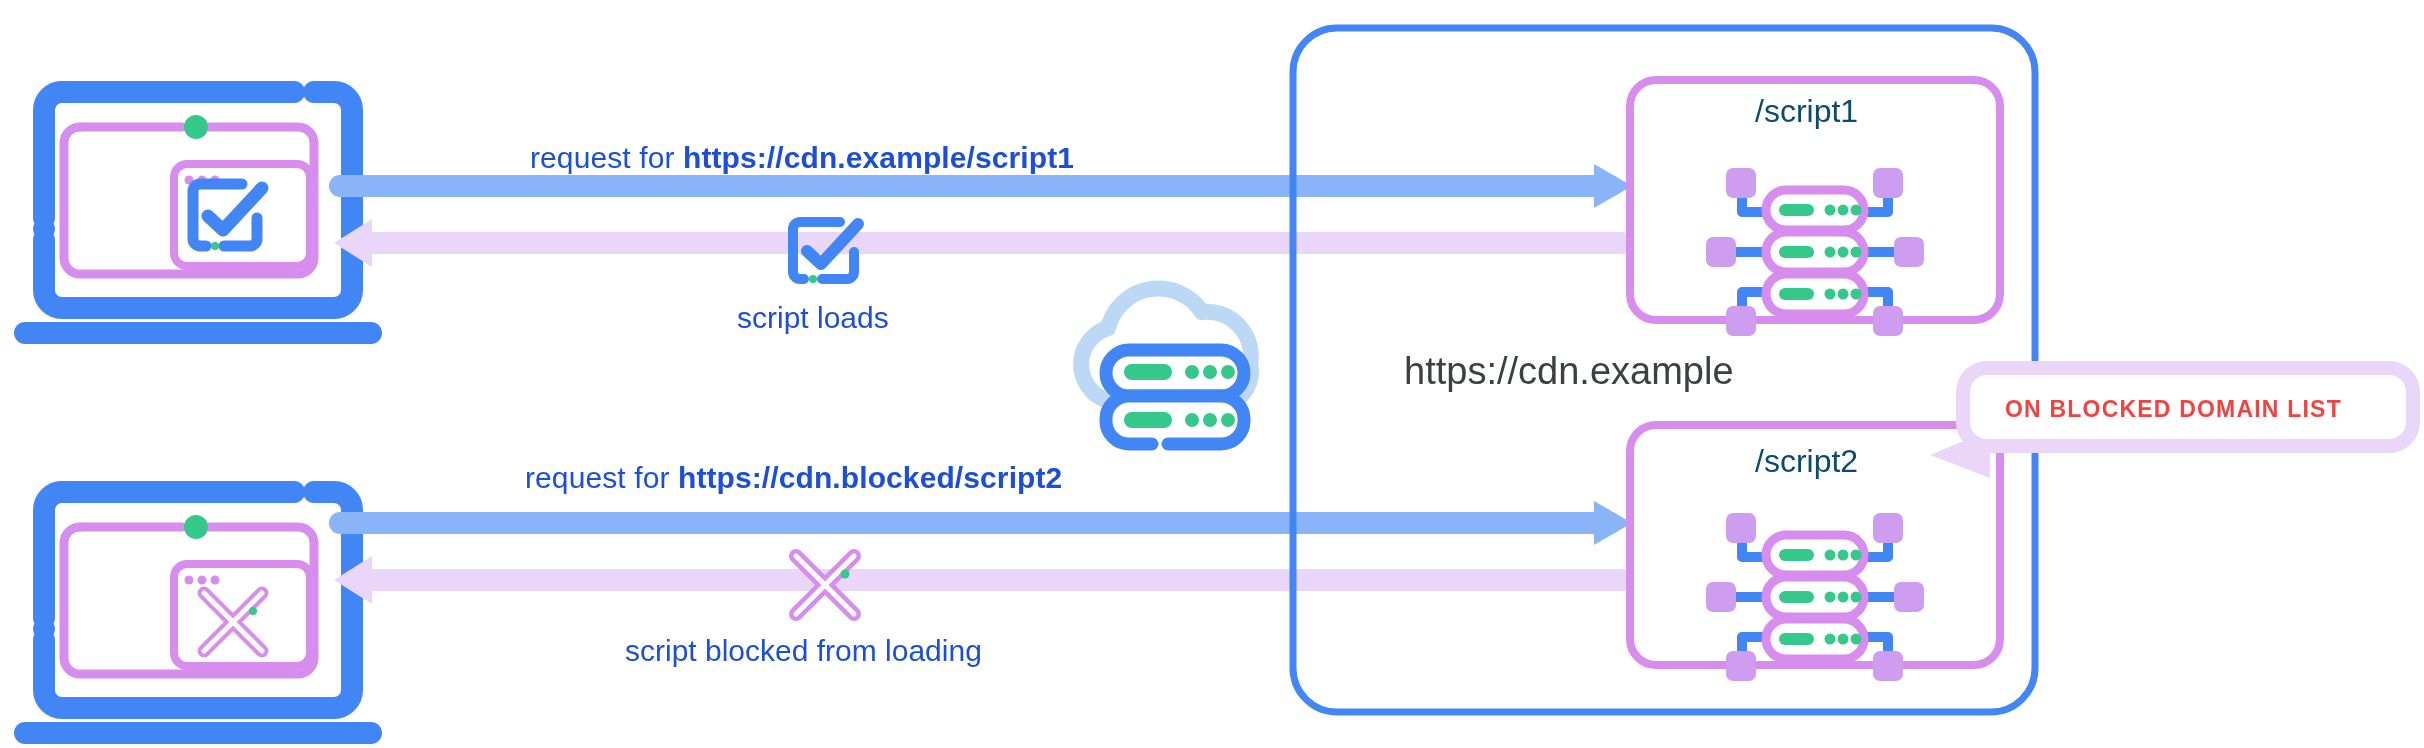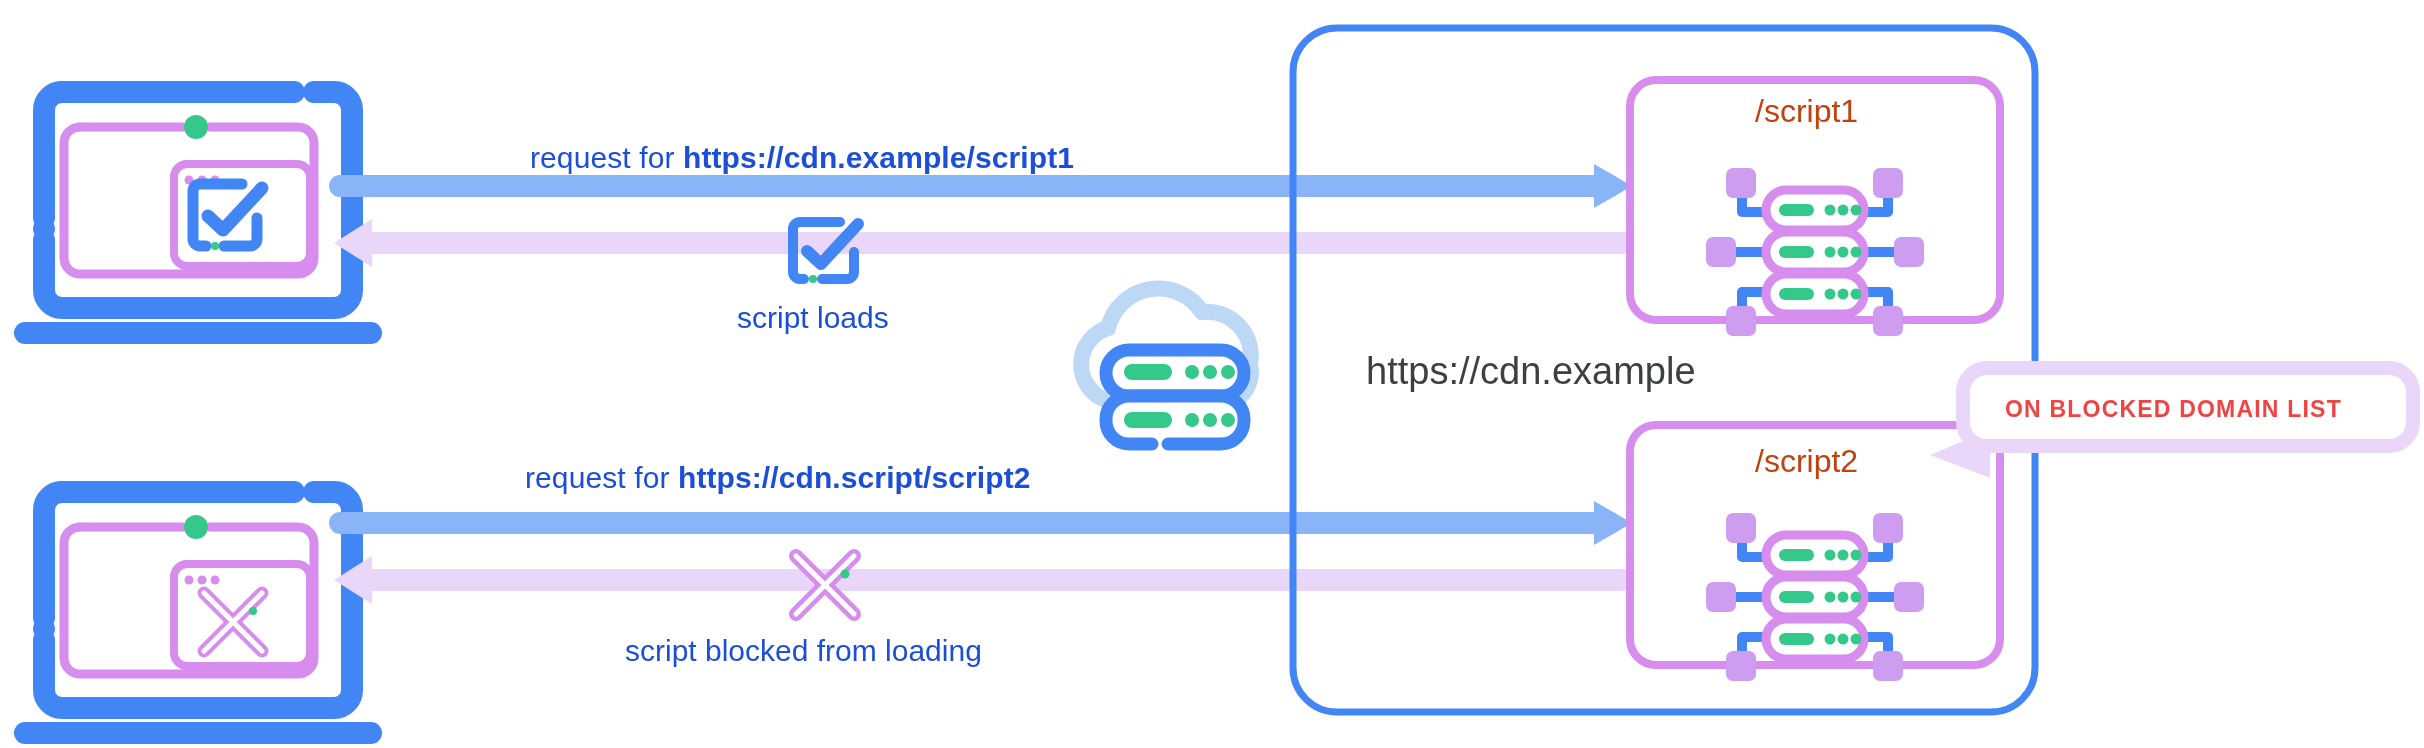--- a/index.html
+++ b/index.html
@@ -46,21 +46,21 @@
     text-align: center;
   }
   .lbl-cdn {
     font-size: 38px;
     font-weight: 400;
     color: #3c4043;
   }
   .lbl-script {
     font-size: 32px;
     font-weight: 400;
-    color: #c2410c;
+    color: #0c4a6e;
   }
   .lbl-callout {
     font-size: 23px;
     font-weight: 700;
     letter-spacing: 1.2px;
     color: #ef4444;
   }
 </style>
 </head>
 <body>
@@ -224,26 +224,26 @@
 
   </svg>
 
   <div class="lbl lbl-request" style="left:530px; top:143px;">
     <span>request for </span><span class="url">https://cdn.example/script1</span>
   </div>
 
   <div class="lbl lbl-status" style="left:737px; top:303px;">script loads</div>
 
   <div class="lbl lbl-request" style="left:525px; top:463px;">
-    <span>request for </span><span class="url">https://cdn.script/script2</span>
+    <span>request for </span><span class="url">https://cdn.blocked/script2</span>
   </div>
 
   <div class="lbl lbl-status" style="left:625px; top:636px;">script blocked from loading</div>
 
-  <div class="lbl lbl-cdn" style="left:1366px; top:352px;">https://cdn.example</div>
+  <div class="lbl lbl-cdn" style="left:1404px; top:352px;">https://cdn.example</div>
 
   <div class="lbl lbl-script" style="left:1755px; top:95px;">/script1</div>
 
   <div class="lbl lbl-script" style="left:1755px; top:445px;">/script2</div>
 
   <div class="lbl lbl-callout" style="left:2005px; top:398px;">ON BLOCKED DOMAIN LIST</div>
 
 </div>
 
 </body></html>

